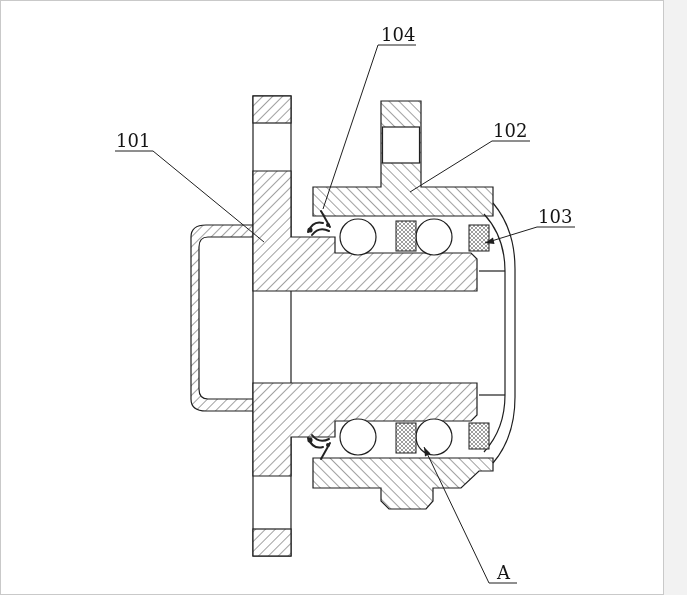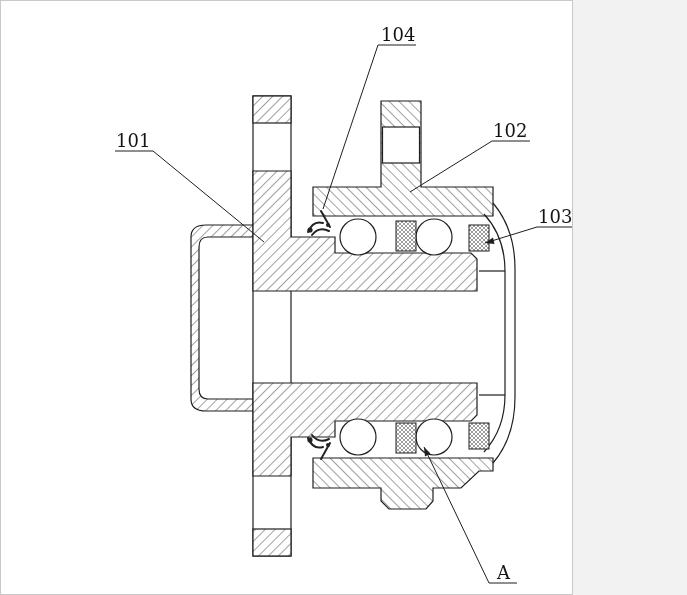--- a/index.html
+++ b/index.html
@@ -2,21 +2,21 @@
 <html><head>
 <meta charset="utf-8">
 <style>
   html, body {
     margin: 0;
     padding: 0;
     background: #f2f2f2;
   }
   .canvas {
     position: relative;
-    width: 573px;
+    width: 664px;
     height: 595px;
     background: #ffffff;
     border: 1px solid #c9c9c9;
     box-sizing: border-box;
     overflow: hidden;
     font-family: "DejaVu Serif", serif;
   }
   svg { position: absolute; left: 0; top: 0; }
   .outline { fill: #ffffff; stroke: #1f1f1f; stroke-width: 1.2; }
   .hatchA  { fill: url(#hA); stroke: #1f1f1f; stroke-width: 1.2; }

